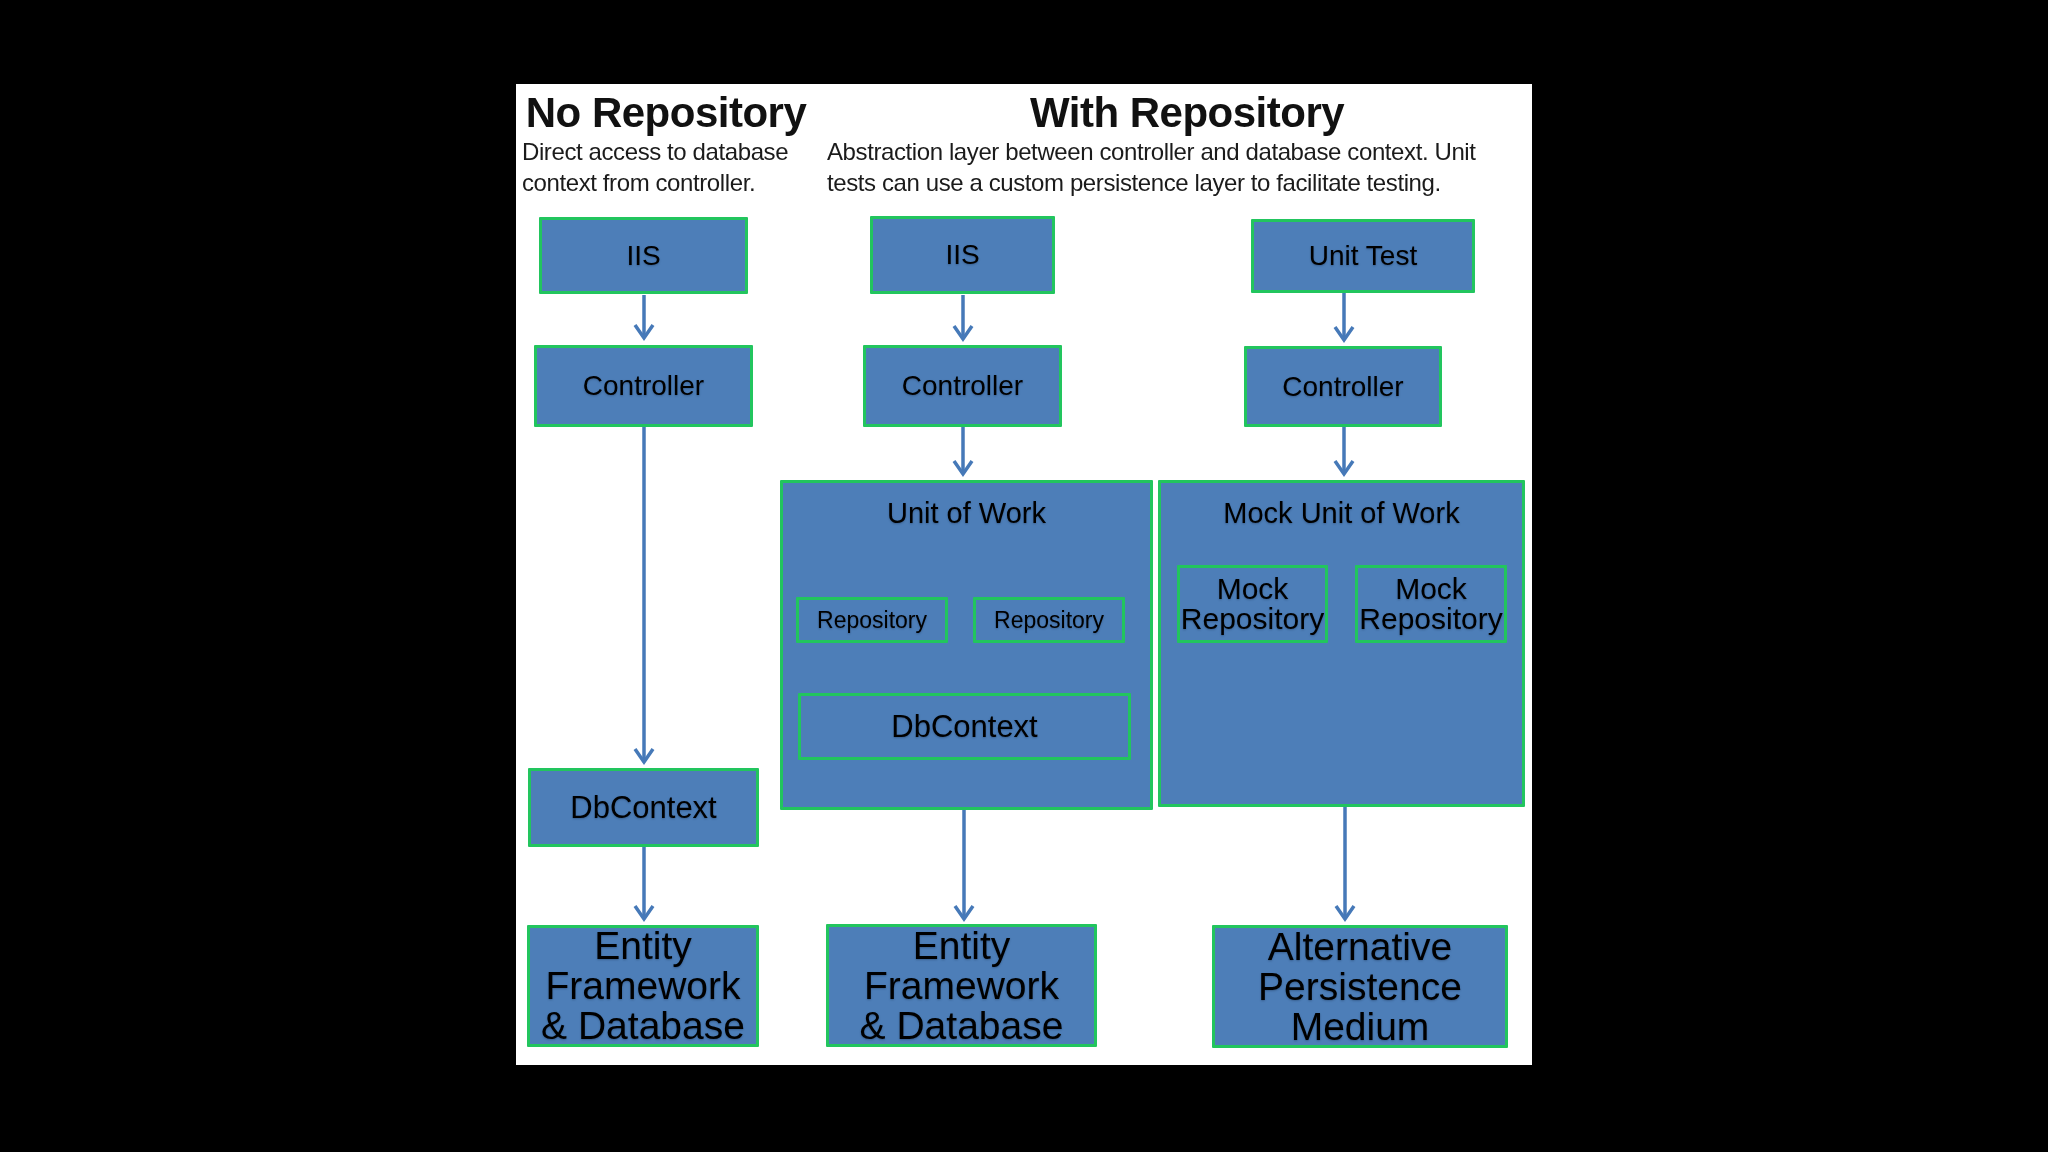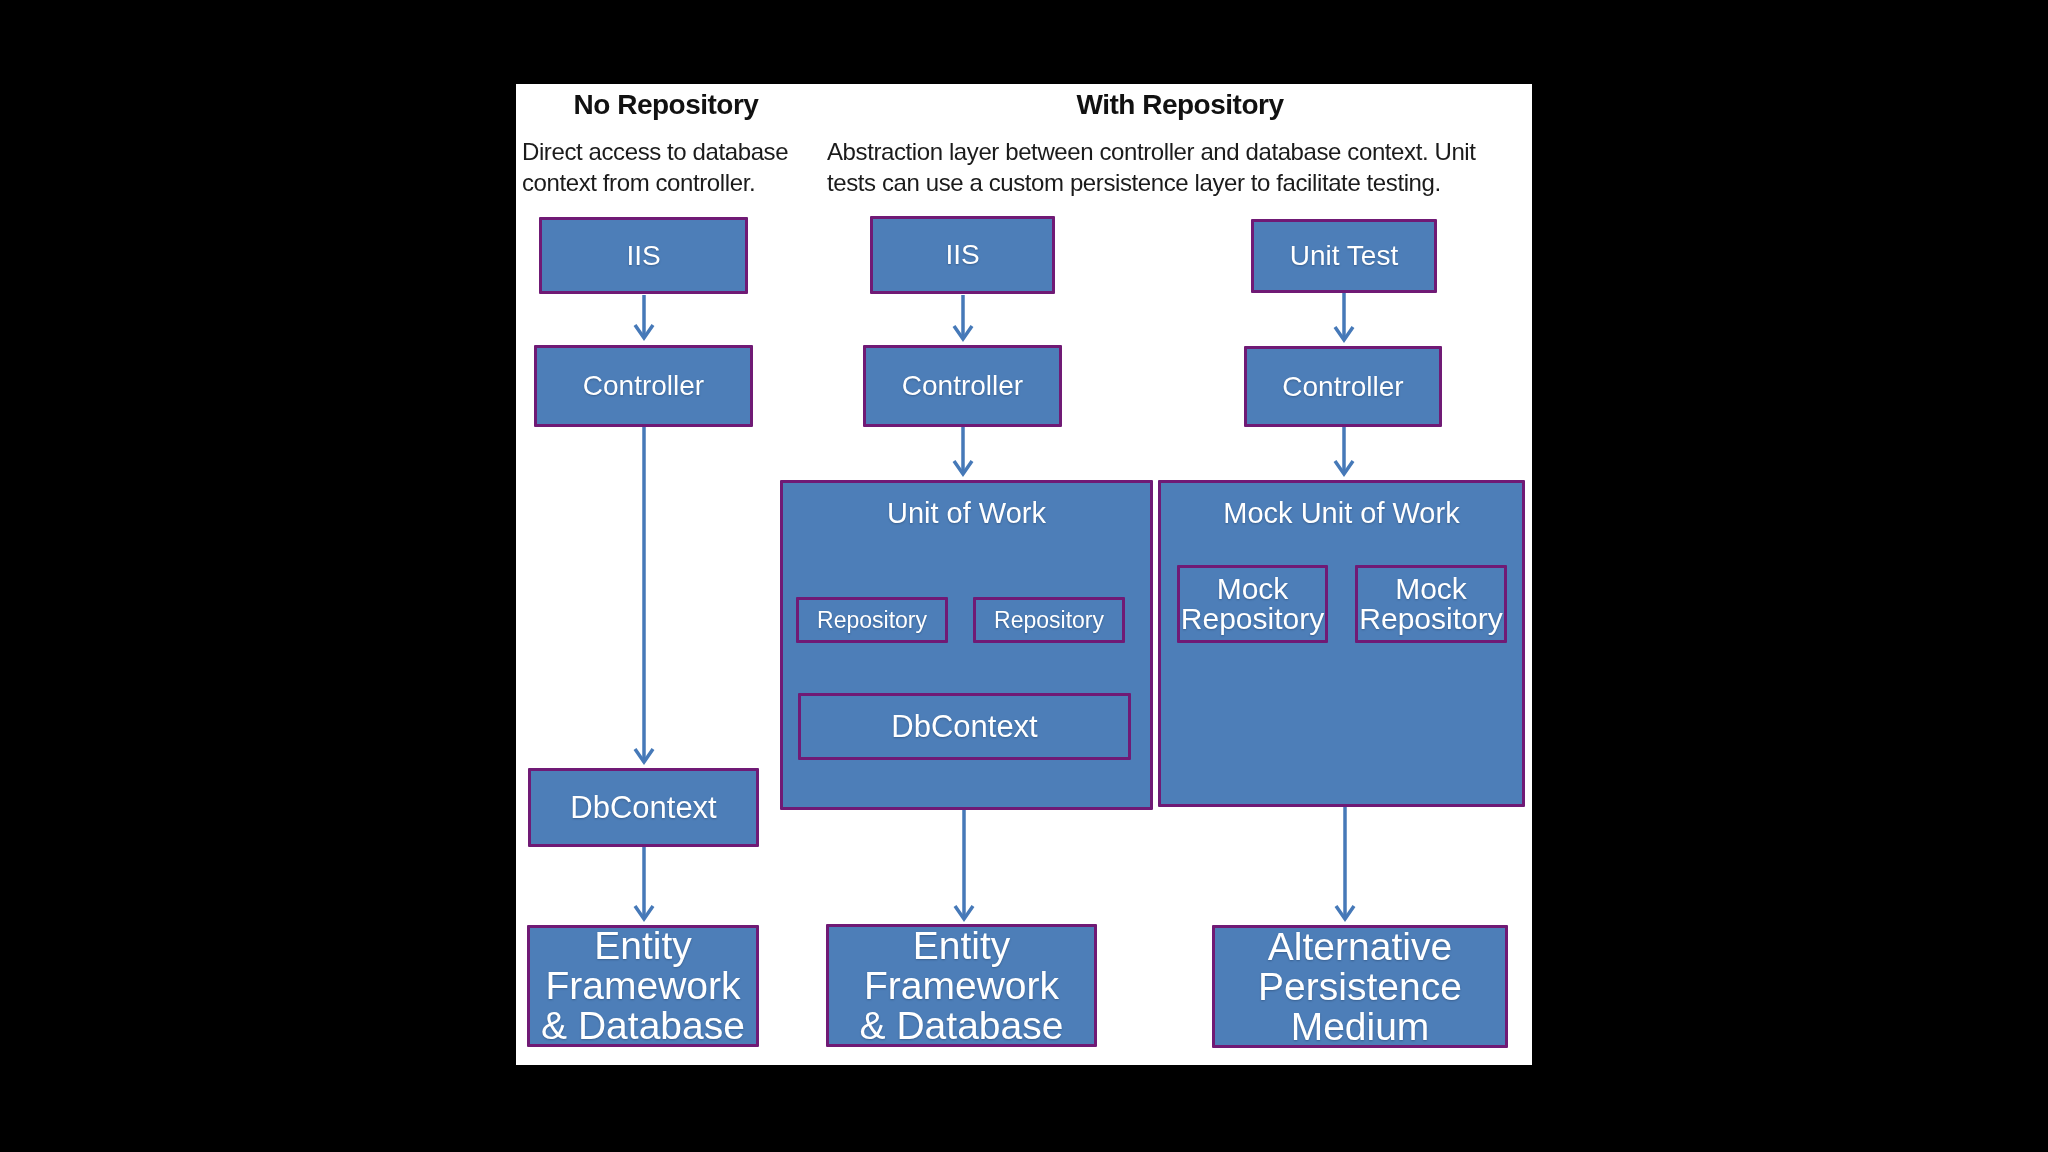--- a/index.html
+++ b/index.html
@@ -22,40 +22,40 @@
     left: 516px;
     top: 84px;
     width: 1016px;
     height: 981px;
     background: #ffffff;
     overflow: hidden;
   }
   .h1 {
     position: absolute;
     color: #111111;
-    font-size: 28px;
+    font-size: 42px;
     font-weight: 600;
     letter-spacing: -0.5px;
     text-align: center;
     white-space: nowrap;
   }
   .sub {
     position: absolute;
     color: #1b1b1b;
     font-size: 24px;
     line-height: 31px;
     letter-spacing: -0.4px;
   }
   .sub div { white-space: nowrap; }
   .node {
     position: absolute;
     box-sizing: border-box;
     background: #4d7eb8;
-    border: 3px solid #701a75;
-    color: #ffffff;
+    border: 3px solid #22c55e;
+    color: #000000;
     display: flex;
     flex-direction: column;
     align-items: center;
     justify-content: center;
     text-align: center;
     font-size: 28px;
     text-shadow: 0 1px 2px rgba(20,40,70,0.35);
     border-radius: 1px;
   }
   .node.container {
@@ -139,21 +139,21 @@
     <div class="node inner" style="left:280px; top:513px; width:152px; height:46px;">Repository</div>
     <div class="node inner" style="left:457px; top:513px; width:152px; height:46px;">Repository</div>
     <div class="node inner dbc-inner" style="left:282px; top:609px; width:333px; height:67px;">DbContext</div>
 
     <div class="node lines3" style="left:310px; top:840px; width:271px; height:123px;">
       <div>Entity</div>
       <div>Framework</div>
       <div>&amp; Database</div>
     </div>
 
-    <div class="node" style="left:735px; top:135px; width:186px; height:74px;">Unit Test</div>
+    <div class="node" style="left:735px; top:135px; width:224px; height:74px;">Unit Test</div>
     <div class="node" style="left:728px; top:262px; width:198px; height:81px;">Controller</div>
 
     <div class="node container" style="left:642px; top:396px; width:367px; height:327px;">
       <div class="container-title">Mock Unit of Work</div>
     </div>
     <div class="node inner lines2" style="left:661px; top:481px; width:151px; height:78px;">
       <div>Mock</div>
       <div>Repository</div>
     </div>
     <div class="node inner lines2" style="left:839px; top:481px; width:152px; height:78px;">

